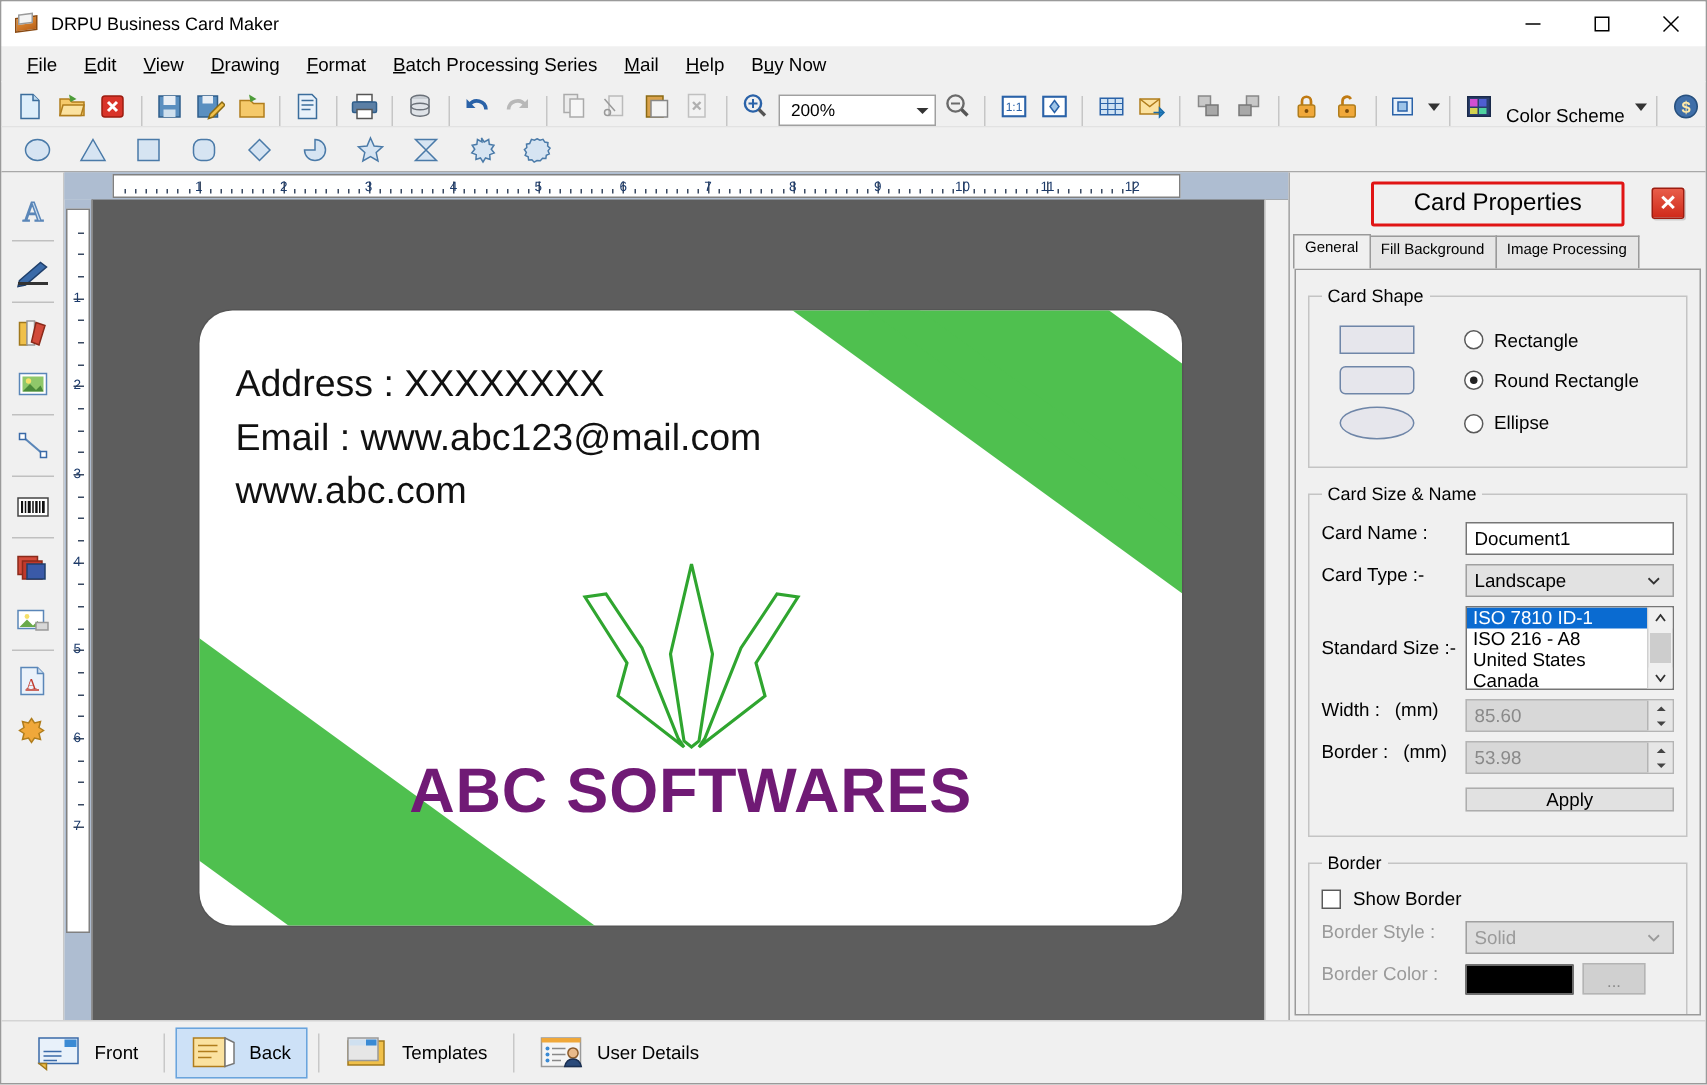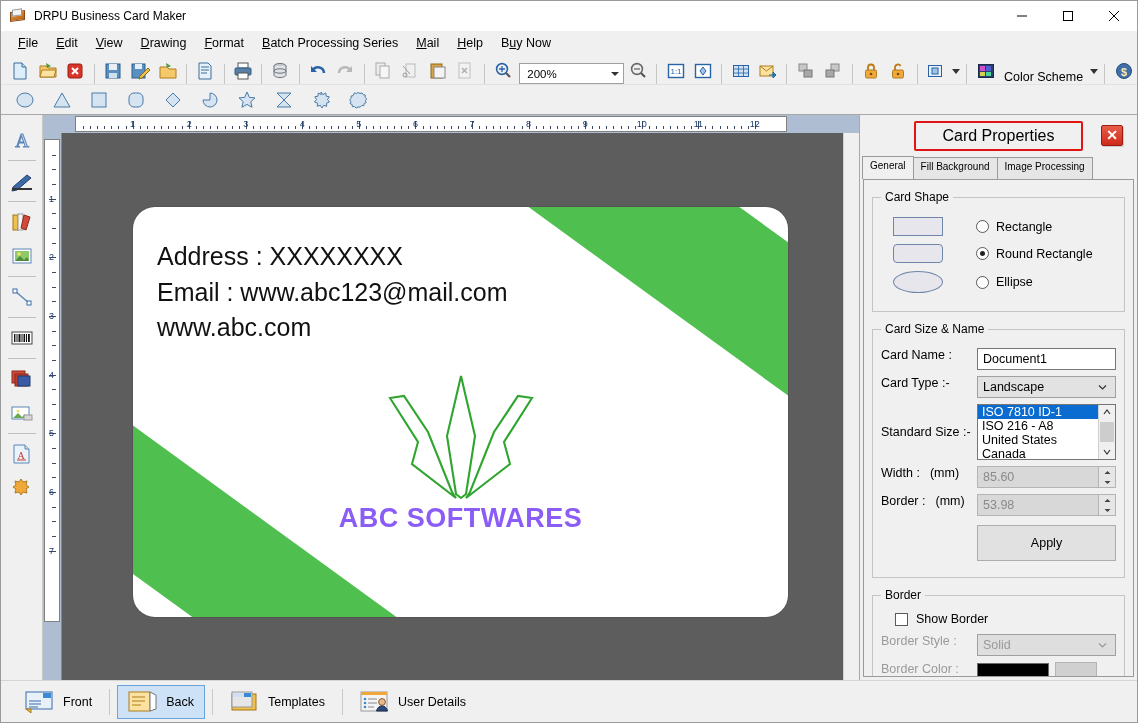--- a/index.html
+++ b/index.html
@@ -155,21 +155,21 @@
   .card-text { position: absolute; left: 24px; top: 32px; z-index: 5; }
   .card-line {
     font-size: 25px; color: #111; line-height: 1.42; white-space: nowrap;
     font-family: "Liberation Sans", sans-serif;
   }
   .card-logo {
     position: absolute; left: 50%; top: 167px; transform: translateX(-50%); z-index: 5;
   }
   .card-company {
     position: absolute; left: 50%; top: 296px; transform: translateX(-50%);
-    font-size: 27px; font-weight: bold; color: #8b5cf6; letter-spacing: .5px;
+    font-size: 42px; font-weight: bold; color: #701a75; letter-spacing: .5px;
     white-space: nowrap; z-index: 5;
   }
 
   
   .vscroll {
     position: absolute; right: 0; top: 0; bottom: 0; width: 16px;
     background: #f0f0f0; border-left: 1px solid #d0d0d0;
   }
 
   
@@ -271,25 +271,25 @@
     font-size: 12.5px; color: #8a8a8a; padding-left: 5px;
     display: flex; align-items: center; position: relative;
   }
   .spin-btns {
     position: absolute; right: 0; top: 0; bottom: 0; width: 17px;
     border-left: 1px solid #b4b4b4; display: flex; flex-direction: column;
     background: #e6e6e6;
   }
   .spin-b { flex: 1 1 50%; display: flex; align-items: center; justify-content: center; }
   .apply-btn {
-    margin-left: 96px; height: 36px; background: #e1e1e1; border: 1px solid #adadad;
+    margin-left: 96px; height: 16px; background: #e1e1e1; border: 1px solid #adadad;
     font-size: 12.5px; color: #000; display: flex; align-items: center;
     justify-content: center;
   }
-  .checkrow { display: flex; align-items: center; margin: 4px 0 8px 14px; }
+  .checkrow { display: flex; align-items: center; margin: 4px 0 8px 0; }
   .checkbox {
     width: 13px; height: 13px; border: 1px solid #5a5a5a; background: #fff;
     flex: 0 0 13px; margin-right: 8px;
   }
   .swatch-row { display: flex; align-items: center; flex: 1 1 auto; gap: 6px; }
   .swatch {
     width: 72px; height: 20px; background: #000; border: 1px solid #6a6a6a;
   }
   .dots-btn {
     width: 42px; height: 21px; background: #d0d0d0; border: 1px solid #b4b4b4;

